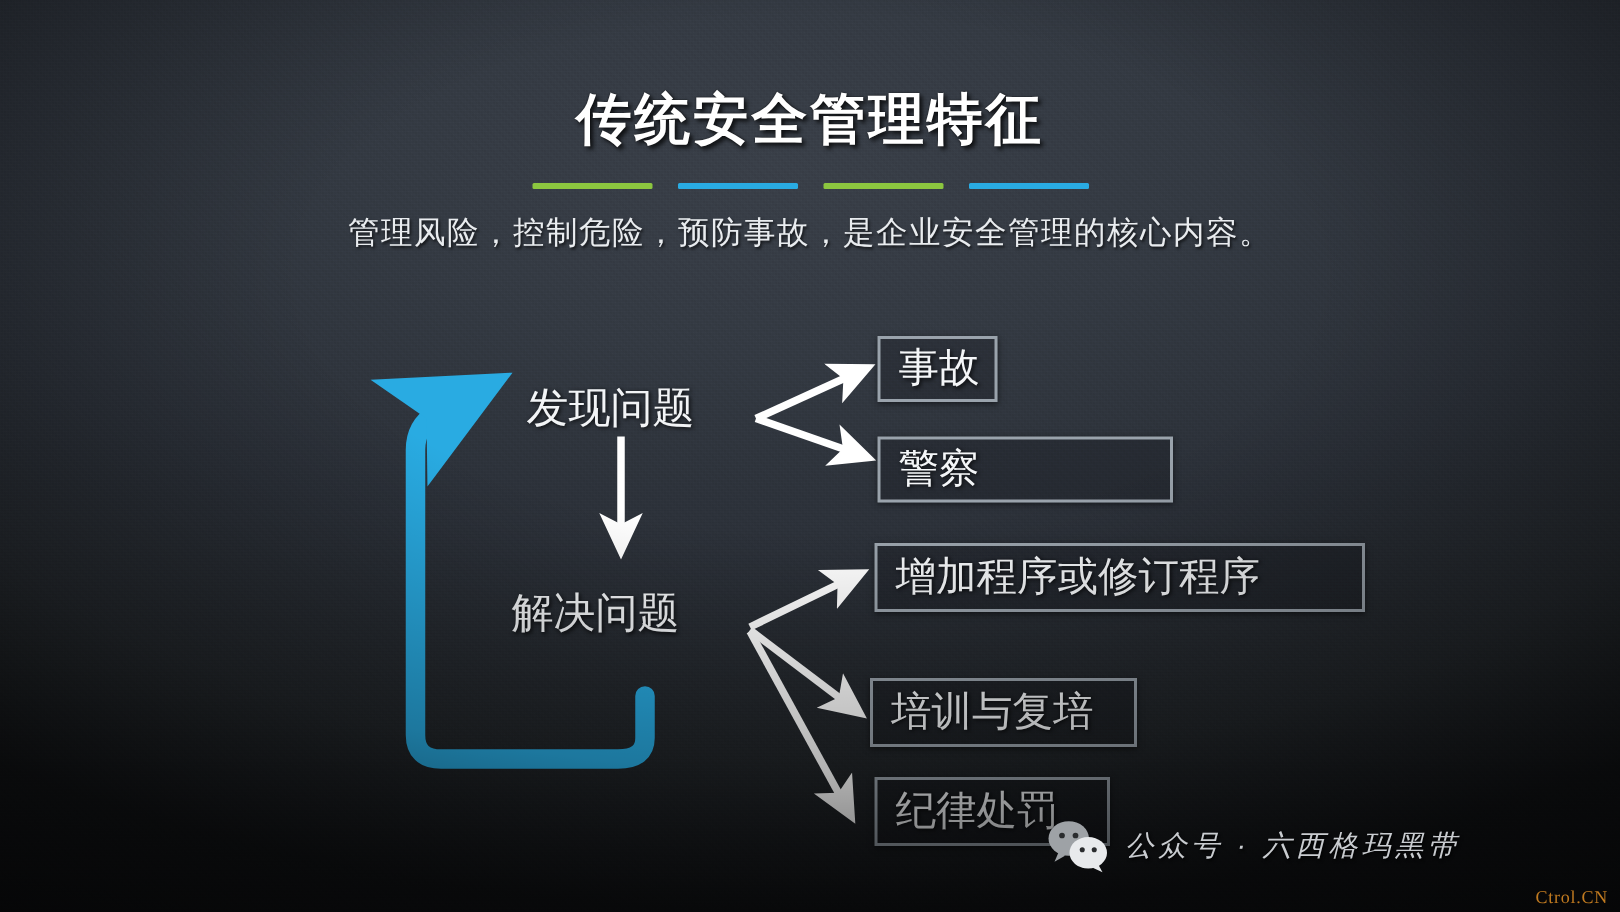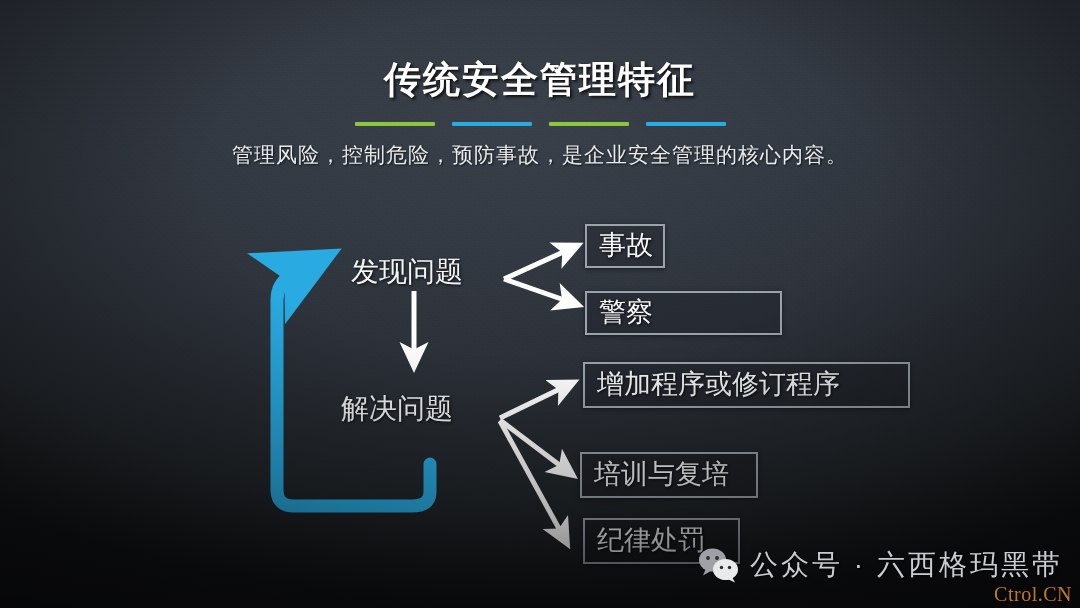--- a/index.html
+++ b/index.html
@@ -86,27 +86,28 @@
   #box-procedure { left:583px; top:362px; width:327px; height:46px; }
   #box-training  { left:580px; top:452px; width:178px; height:46px; }
   #box-penalty   { left:583px; top:518px; width:157px; height:46px; }
 
   
   #watermark {
     position:absolute; left:698px; top:546px;
     display:flex; align-items:center; gap:10px;
   }
   #wm-text {
-    font-size:28px; color:#c9ccd0; letter-spacing:3px;
+    font-size:19px; color:#c9ccd0; letter-spacing:3px;
     text-shadow:1px 1px 2px rgba(0,0,0,.8);
+    font-style:italic;
   }
   #credit {
     position:absolute; right:8px; bottom:2px;
     font-family:"Liberation Serif","DejaVu Serif",serif;
-    font-size:20px; color:#c07a20; letter-spacing:.5px;
+    font-size:12px; color:#c07a20; letter-spacing:.5px;
   }
 </style>
 </head>
 <body>
 
 <div id="slide">
 
   <div id="texture"></div>
 
   <div id="title">传统安全管理特征</div>

